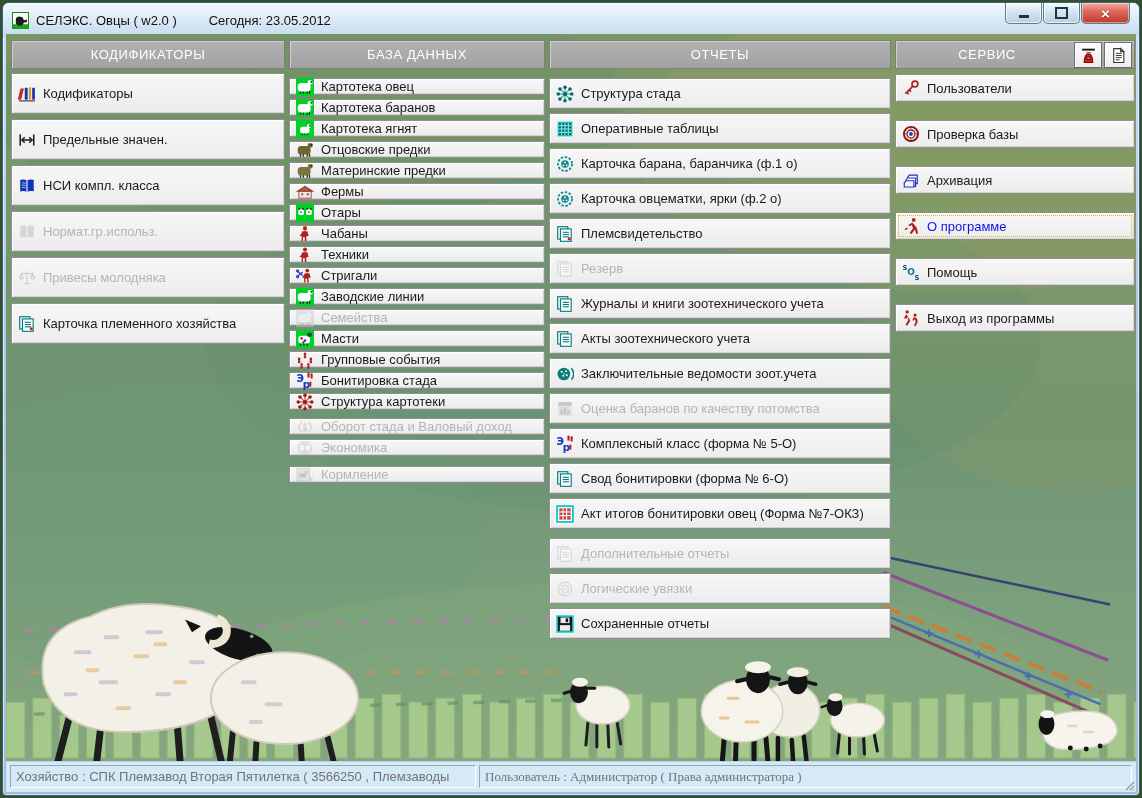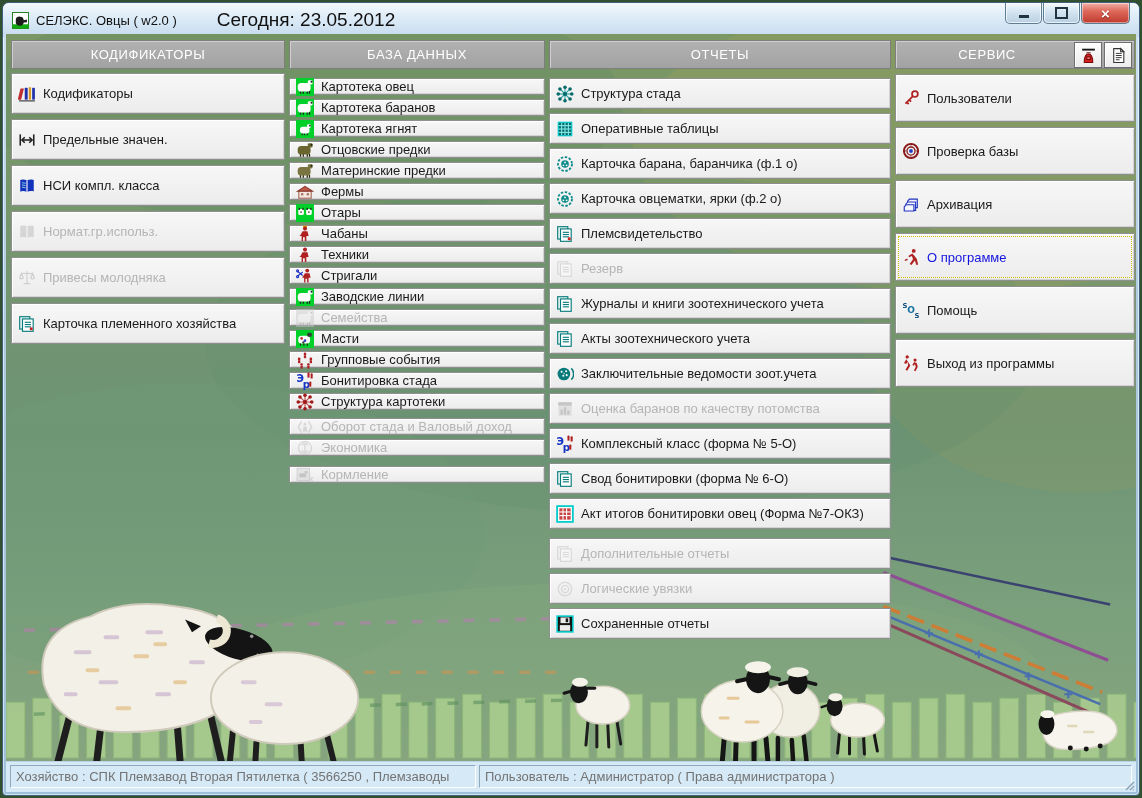--- a/index.html
+++ b/index.html
@@ -9,21 +9,21 @@
   .window{position:absolute;inset:2px;border:1px solid #40607c;border-radius:7px 7px 4px 4px;
           background:linear-gradient(#cfe3f4,#aecbe2 40%,#9fc0da);box-shadow:inset 0 0 0 1px rgba(255,255,255,.55);}
 
   
   .titlebar{position:absolute;left:0;right:0;top:0;height:34px;border-radius:6px 6px 0 0;
             display:flex;align-items:center;padding:0 9px;
             background:linear-gradient(#f3f9fe,#dcebf7 45%,#c6dbee);}
   .app-icon{width:19px;height:19px;margin-right:7px;flex:none;}
   .app-icon svg{width:100%;height:100%;}
   .title-text{font-size:13px;color:#111;}
-  .title-date{font-size:19px;color:#111;margin-left:40px;}
+  .title-date{font-size:13px;color:#111;margin-left:32px;}
   .win-buttons{position:absolute;right:9px;top:0;display:flex;gap:1px;}
   .win-btn{height:20px;border:1px solid #5d7d95;border-top:none;border-radius:0 0 5px 5px;
            display:flex;align-items:center;justify-content:center;cursor:default;
            background:linear-gradient(#f4fafd,#d3e4f1 45%,#b9cfe2);box-shadow:inset 0 0 0 1px rgba(255,255,255,.7);}
   .win-btn.min,.win-btn.max{width:35px;}
   .win-btn.close{width:47px;background:linear-gradient(#f2b0a6,#dd6a5c 40%,#c03a2e);
                  box-shadow:inset 0 0 0 1px rgba(255,255,255,.45);}
   .glyph-min{width:10px;height:3px;background:#20333f;margin-top:7px;}
   .glyph-max{width:9px;height:8px;border:2px solid #20333f;background:transparent;}
   .glyph-close{color:#fff;font-size:15px;font-weight:bold;line-height:1;text-shadow:0 1px 1px #7a1d14;}
@@ -42,34 +42,34 @@
         box-shadow:inset 1px 1px 0 #ffffff, inset -1px -1px 0 #d2d2d2;
         display:flex;align-items:center;padding-left:6px;gap:7px;font-size:13px;color:#1a1a1a;
         cursor:default;box-sizing:border-box;}
   .item .icon{width:18px;height:18px;flex:none;display:inline-flex;}
   .item .icon svg{width:100%;height:100%;}
   .item.disabled{color:#b5b5b5;}
   .item.active{color:#1414e0;outline:1px dotted #cfc200;outline-offset:-4px;}
   .c1{left:5px;width:274px;}   .c1 .col-items{margin-top:4px;}  .c1 .item{height:41px;margin-bottom:5px;}
   .c2{left:283px;width:256px;} .c2 .col-items{margin-top:9px;}  .c2 .item{height:17px;margin-bottom:4px;}
   .c3{left:543px;width:342px;} .c3 .col-items{margin-top:9px;}  .c3 .item{height:31px;margin-bottom:4px;}
-  .c4{left:889px;width:240px;} .c4 .col-items{margin-top:5px;}  .c4 .item{height:48px;margin-bottom:5px;}
+  .c4{left:889px;width:240px;} .c4 .col-items{margin-top:5px;}  .c4 .item{height:28px;margin-bottom:18px;}
   .hdr-btns{position:absolute;right:2px;top:1px;display:flex;gap:2px;}
   .hdr-btn{width:26px;height:24px;background:linear-gradient(#fdfdfd,#ececec);border:1px solid #6e6e6e;
            box-shadow:inset 1px 1px 0 #fff;display:flex;align-items:center;justify-content:center;}
   .hdr-btn svg{width:17px;height:17px;}
 
   
   .statusbar{position:absolute;left:3px;right:3px;bottom:3px;height:30px;background:#d6e9f6;
              border-top:1px solid #b9d3e6;}
   .status-panel{position:absolute;top:3px;height:23px;border:1px solid;border-color:#8fa8ba #ffffff #ffffff #8fa8ba;
                 font-size:13px;color:#737373;line-height:22px;padding:0 5px;white-space:nowrap;overflow:hidden;
                 box-sizing:border-box;}
   .status-farm{left:4px;width:466px;}
-  .status-user{left:473px;right:4px;}
+  .status-user{left:473px;right:4px;font-family:Liberation Serif, serif;}
   .grip{position:absolute;right:1px;bottom:1px;width:14px;height:14px;}
 </style>
 </head>
 <body>
 
 <div class="window">
 
   <div class="titlebar">
     <span class="app-icon" style="display: inline-flex; width: 17px; height: 17px;">
         <svg viewBox="0 0 18 18">

